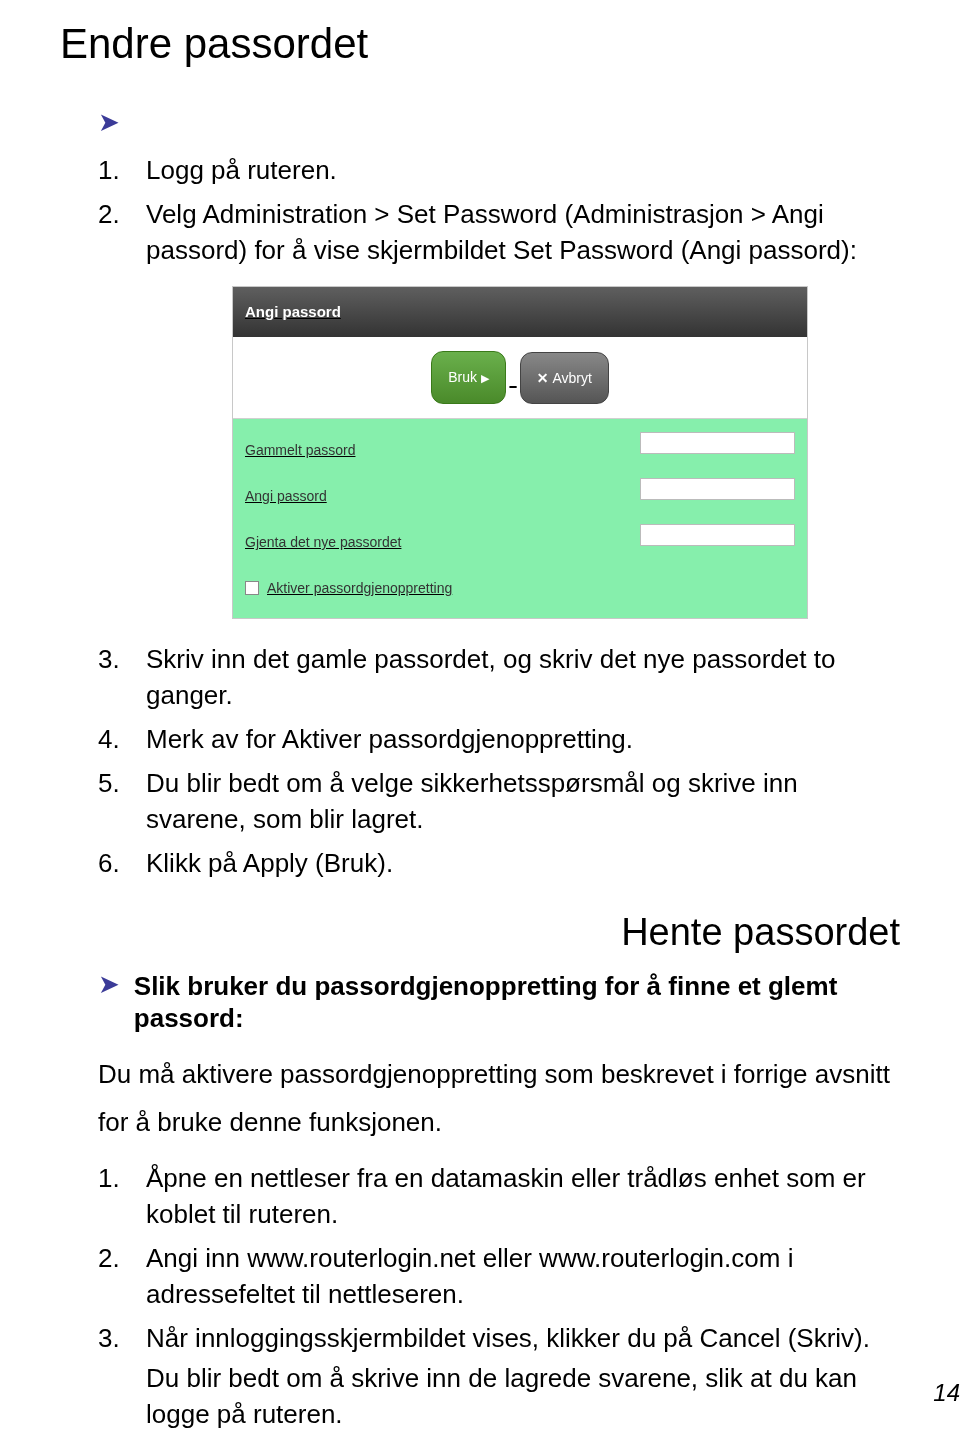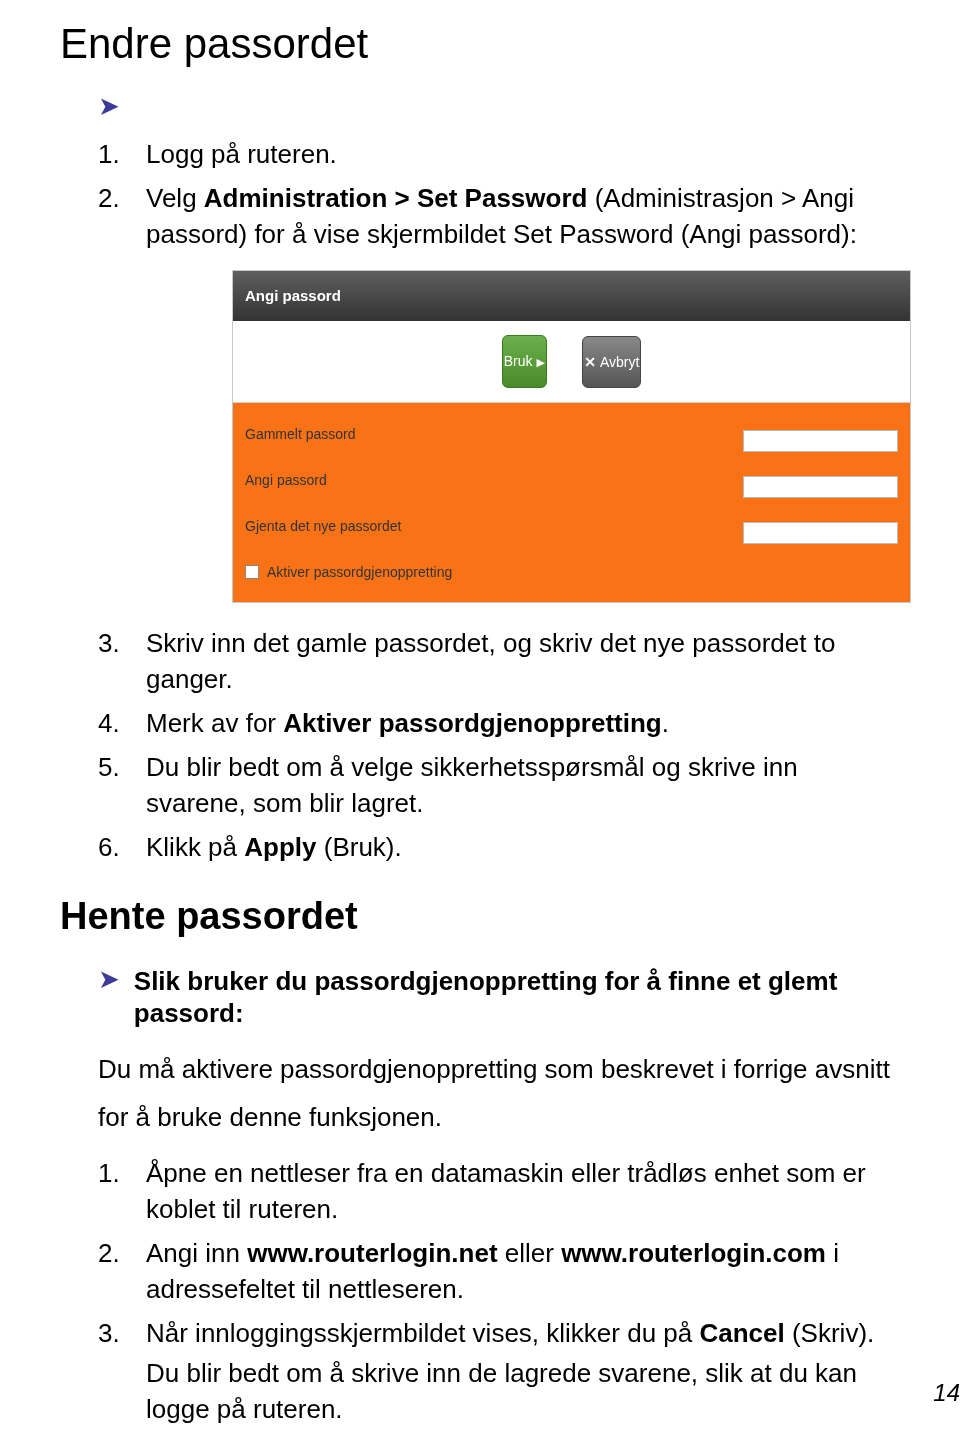--- a/index.html
+++ b/index.html
@@ -11,27 +11,28 @@
       position: relative;
       color: #000;
     }
     .page {
       padding: 20px 60px 0 60px;
     }
     h1.title {
       font-family: "Trebuchet MS", Arial, sans-serif;
       font-size: 42px;
       font-weight: normal;
-      margin-bottom: 24px;
+      margin-bottom: 40px;
     }
     h2.subtitle {
       font-family: "Trebuchet MS", Arial, sans-serif;
       font-size: 38px;
-      font-weight: bold;
-      margin: 30px 0 27px 0;
+      font-weight: normal;
+      margin: 30px 0 16px 0;
+      text-align: right;
     }
     .arrow-line {
       display: flex;
       align-items: flex-start;
       margin-bottom: 16px;
       padding-left: 38px;
     }
     .arrow-glyph {
       color: #3b3b98;
       font-size: 26px;
@@ -69,49 +70,50 @@
       font-size: 26px;
       line-height: 36px;
       margin-top: 4px;
     }
     .plain-para {
       font-size: 26px;
       line-height: 48px;
       padding-left: 38px;
       margin-bottom: 14px;
     }
-    .bold { font-weight: bold; }
+    .bold { font-weight: normal; }
 
     
     .widget {
-      width: 679px;
+      width: 576px;
       margin: 18px 0 22px 86px;
       border: 1px solid #c8c8c8;
-      background: #f97316;
+      background: #86efac;
       font-family: Arial, sans-serif;
+      text-decoration: underline;
     }
     .widget-titlebar {
       background: linear-gradient(#5f5f5f, #333);
       color: #fff;
       font-size: 15px;
       padding: 7px 12px;
       font-weight: bold;
     }
     .widget-buttons {
       text-align: center;
       padding: 14px 0 14px 0;
       background: #fff;
     }
     .btn {
       display: inline-block;
       vertical-align: middle;
-      border-radius: 6px;
+      border-radius: 12px;
       font-size: 14px;
-      padding: 7px 1px;
-      margin: 0 14px;
+      padding: 7px 16px;
+      margin: 0 3px;
       color: #fff;
       cursor: pointer;
     }
     .btn-green {
       background: linear-gradient(#6ab04c, #4a8a2a);
       border: 1px solid #3a7a1a;
     }
     .btn-gray {
       background: linear-gradient(#888, #555);
       border: 1px solid #444;
@@ -120,21 +122,21 @@
     .btn-x { font-weight: bold; margin-right: 4px; }
     .widget-sep {
       height: 1px;
       background: #d0d0d0;
     }
     .widget-form {
       padding: 8px 12px 10px 12px;
     }
     .widget-row {
       display: flex;
-      align-items: flex-end;
+      align-items: flex-start;
       padding: 5px 0;
       font-size: 14px;
       color: #333;
     }
     .widget-row .lbl {
       flex: 1;
     }
     .widget-row .inp {
       width: 155px;
       height: 22px;

